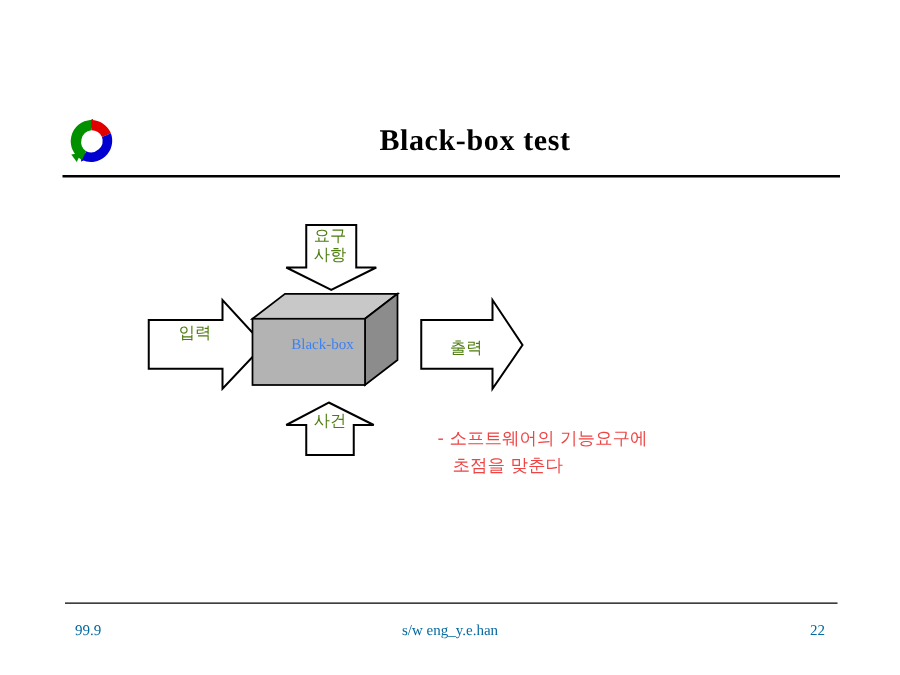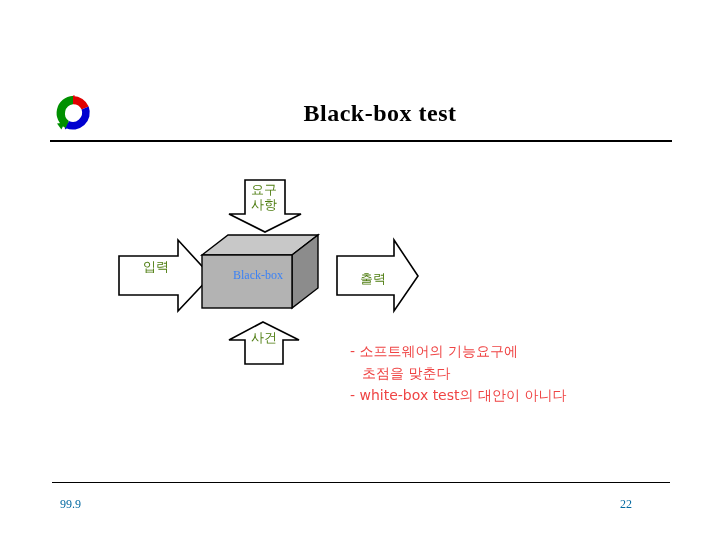--- a/index.html
+++ b/index.html
@@ -122,21 +122,21 @@
   }
   .footer-text {
     position: absolute;
     font-family: "Liberation Serif", "DejaVu Serif", serif;
     font-size: 12px;
     color: #0369a1;
     white-space: nowrap;
   }
   #footer-date { left: 60px; top: 497px; }
   #footer-center { left: 260px; top: 497px; width: 200px; text-align: center; }
-  #footer-page { left: 620px; top: 497px; width: 40px; text-align: left; }
+  #footer-page { left: 620px; top: 497px; width: 40px; text-align: right; }
 </style>
 </head>
 <body>
 
 <div id="slide">
 
   <div id="logo">
     <svg width="42" height="42" viewBox="0 0 42 42" xmlns="http://www.w3.org/2000/svg">
 
       <path d="M21 4 A17 17 0 0 1 36.7 14.6 L29.6 17.6 A9.3 9.3 0 0 0 21 12.2 Z" fill="#e00000"></path>
@@ -177,20 +177,20 @@
     <div>사항</div>
   </div>
   <div class="dlabel" id="label-input">입력</div>
   <div class="dlabel" id="label-output">출력</div>
   <div class="dlabel" id="label-event">사건</div>
   <div id="label-blackbox">Black-box</div>
 
   <div id="bullets">
     <div class="bullet-line">- 소프트웨어의 기능요구에</div>
     <div class="bullet-line indent">초점을 맞춘다</div>
-    <div class="bullet-line">- white-box test의 대안이 아니다</div>
   </div>
 
   <div id="footer-rule"></div>
   <div class="footer-text" id="footer-date">99.9</div>
+  <div class="footer-text" id="footer-center">s/w eng_y.e.han</div>
   <div class="footer-text" id="footer-page">22</div>
 
 </div>
 
 </body></html>

